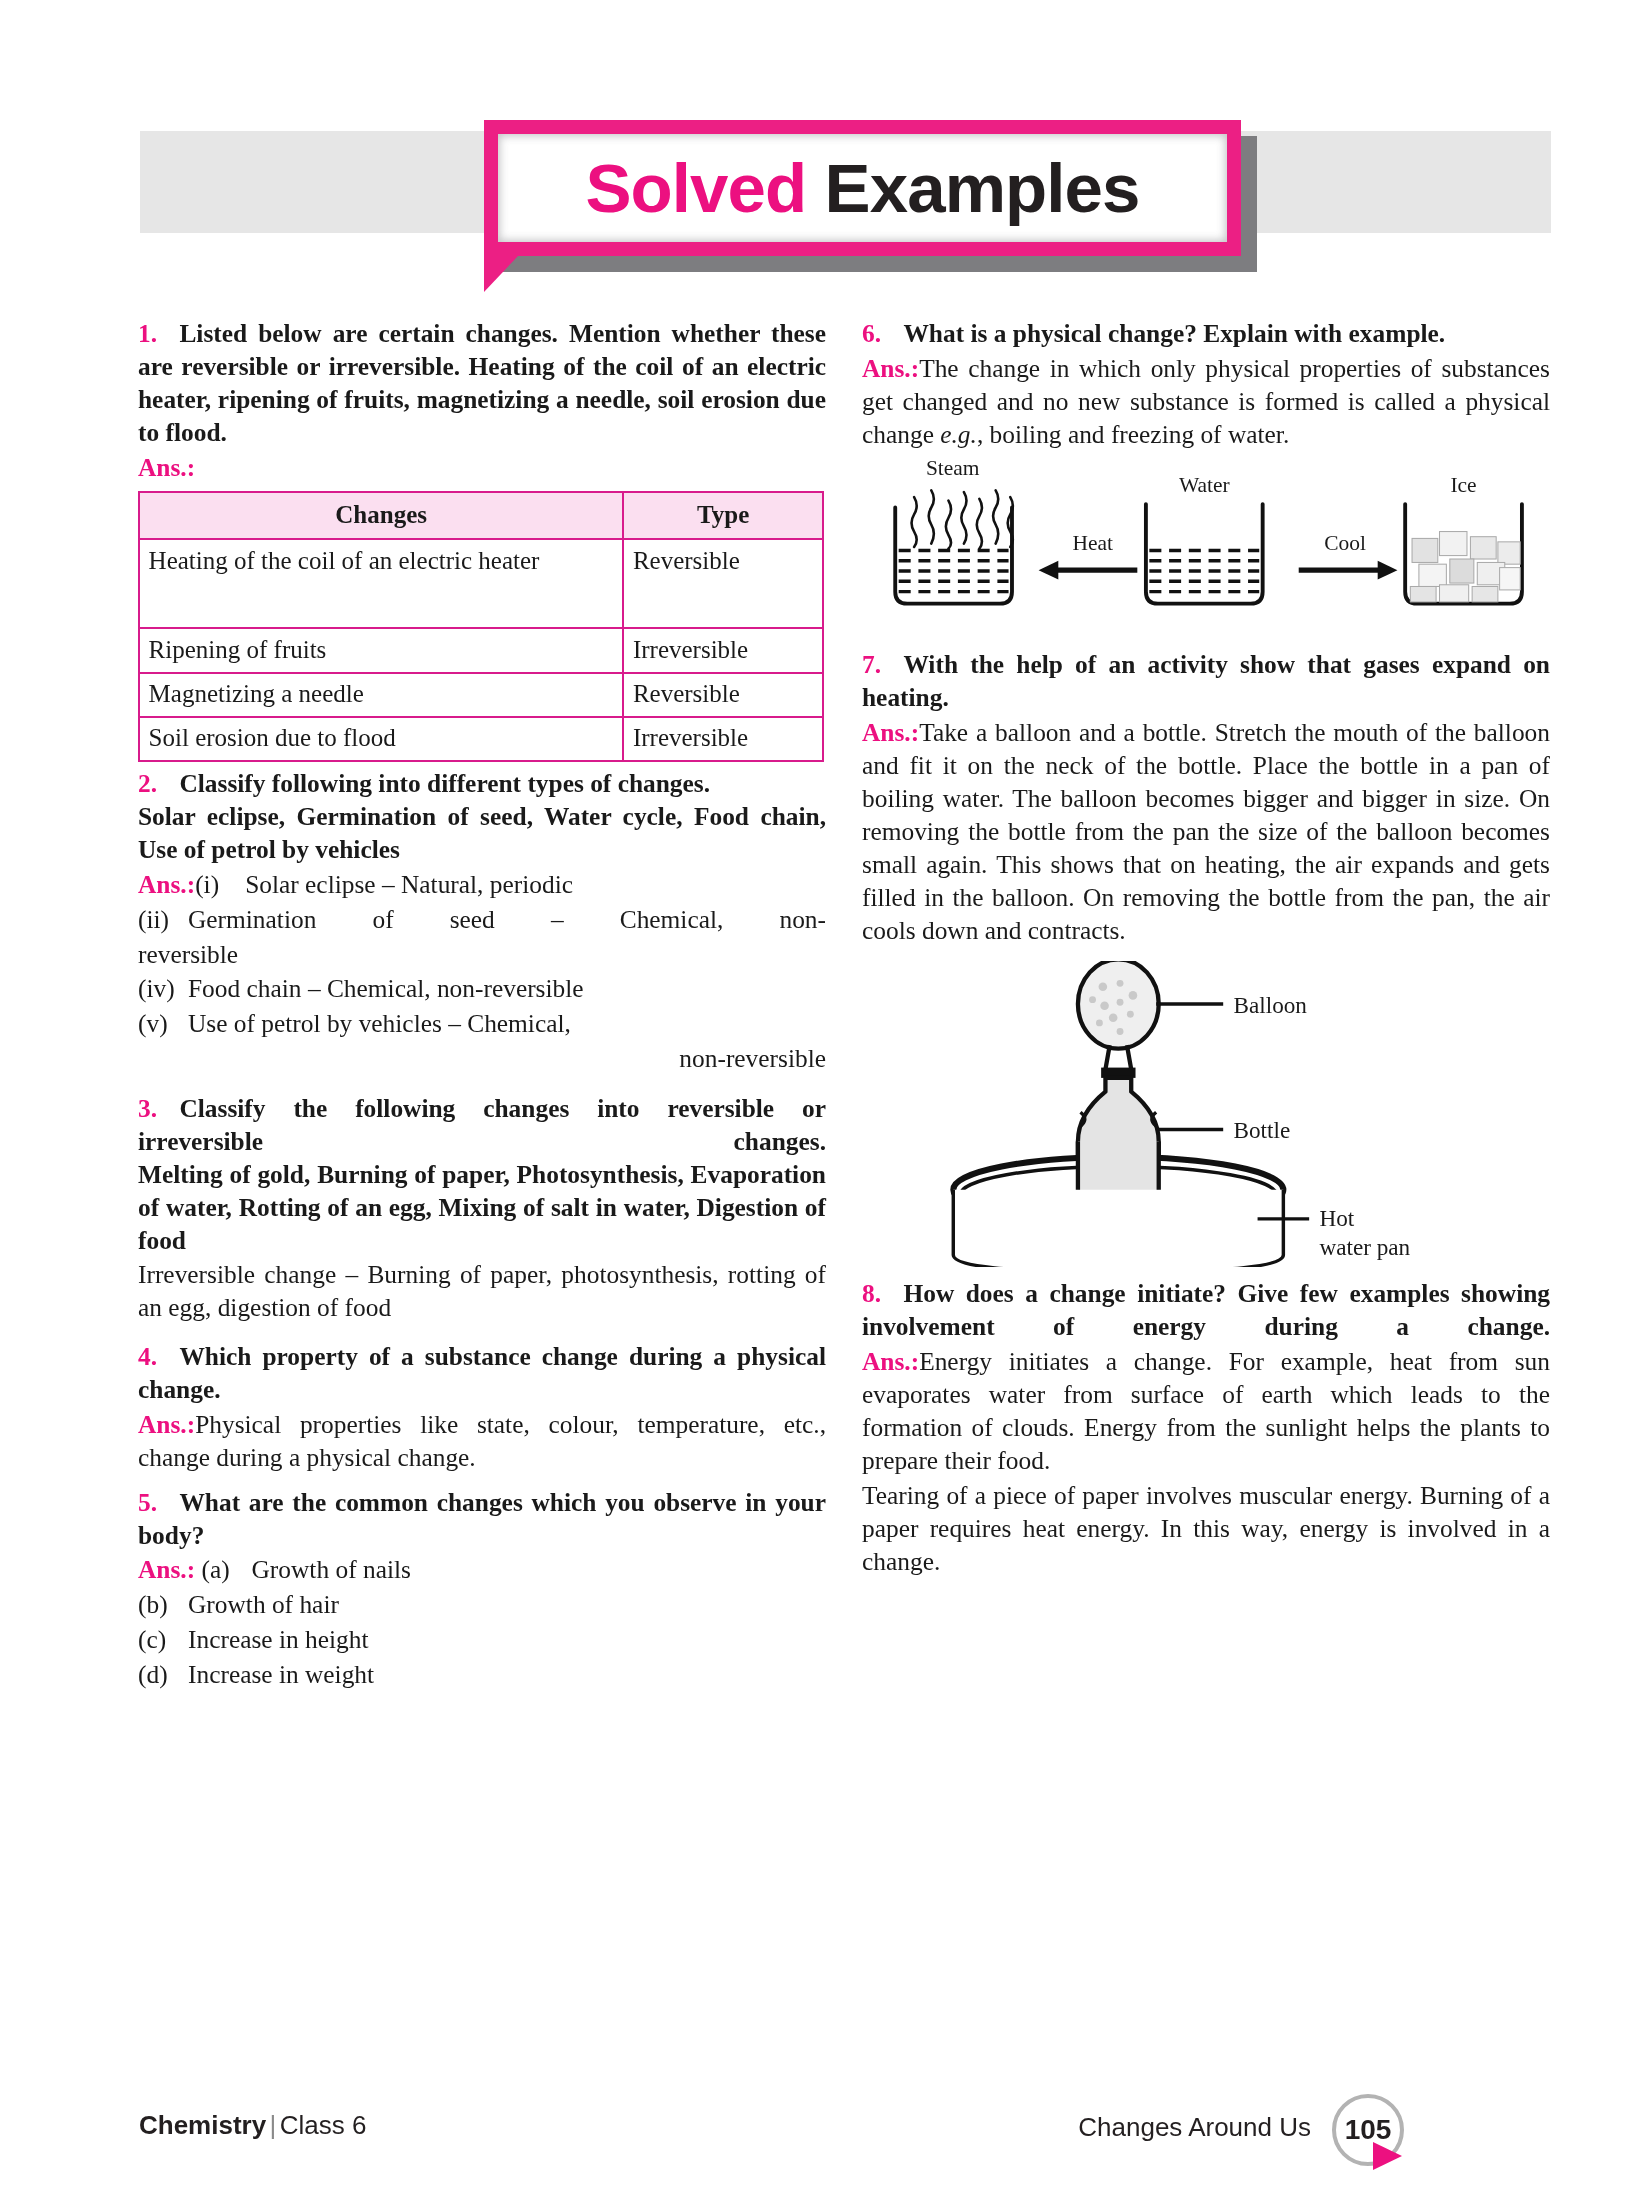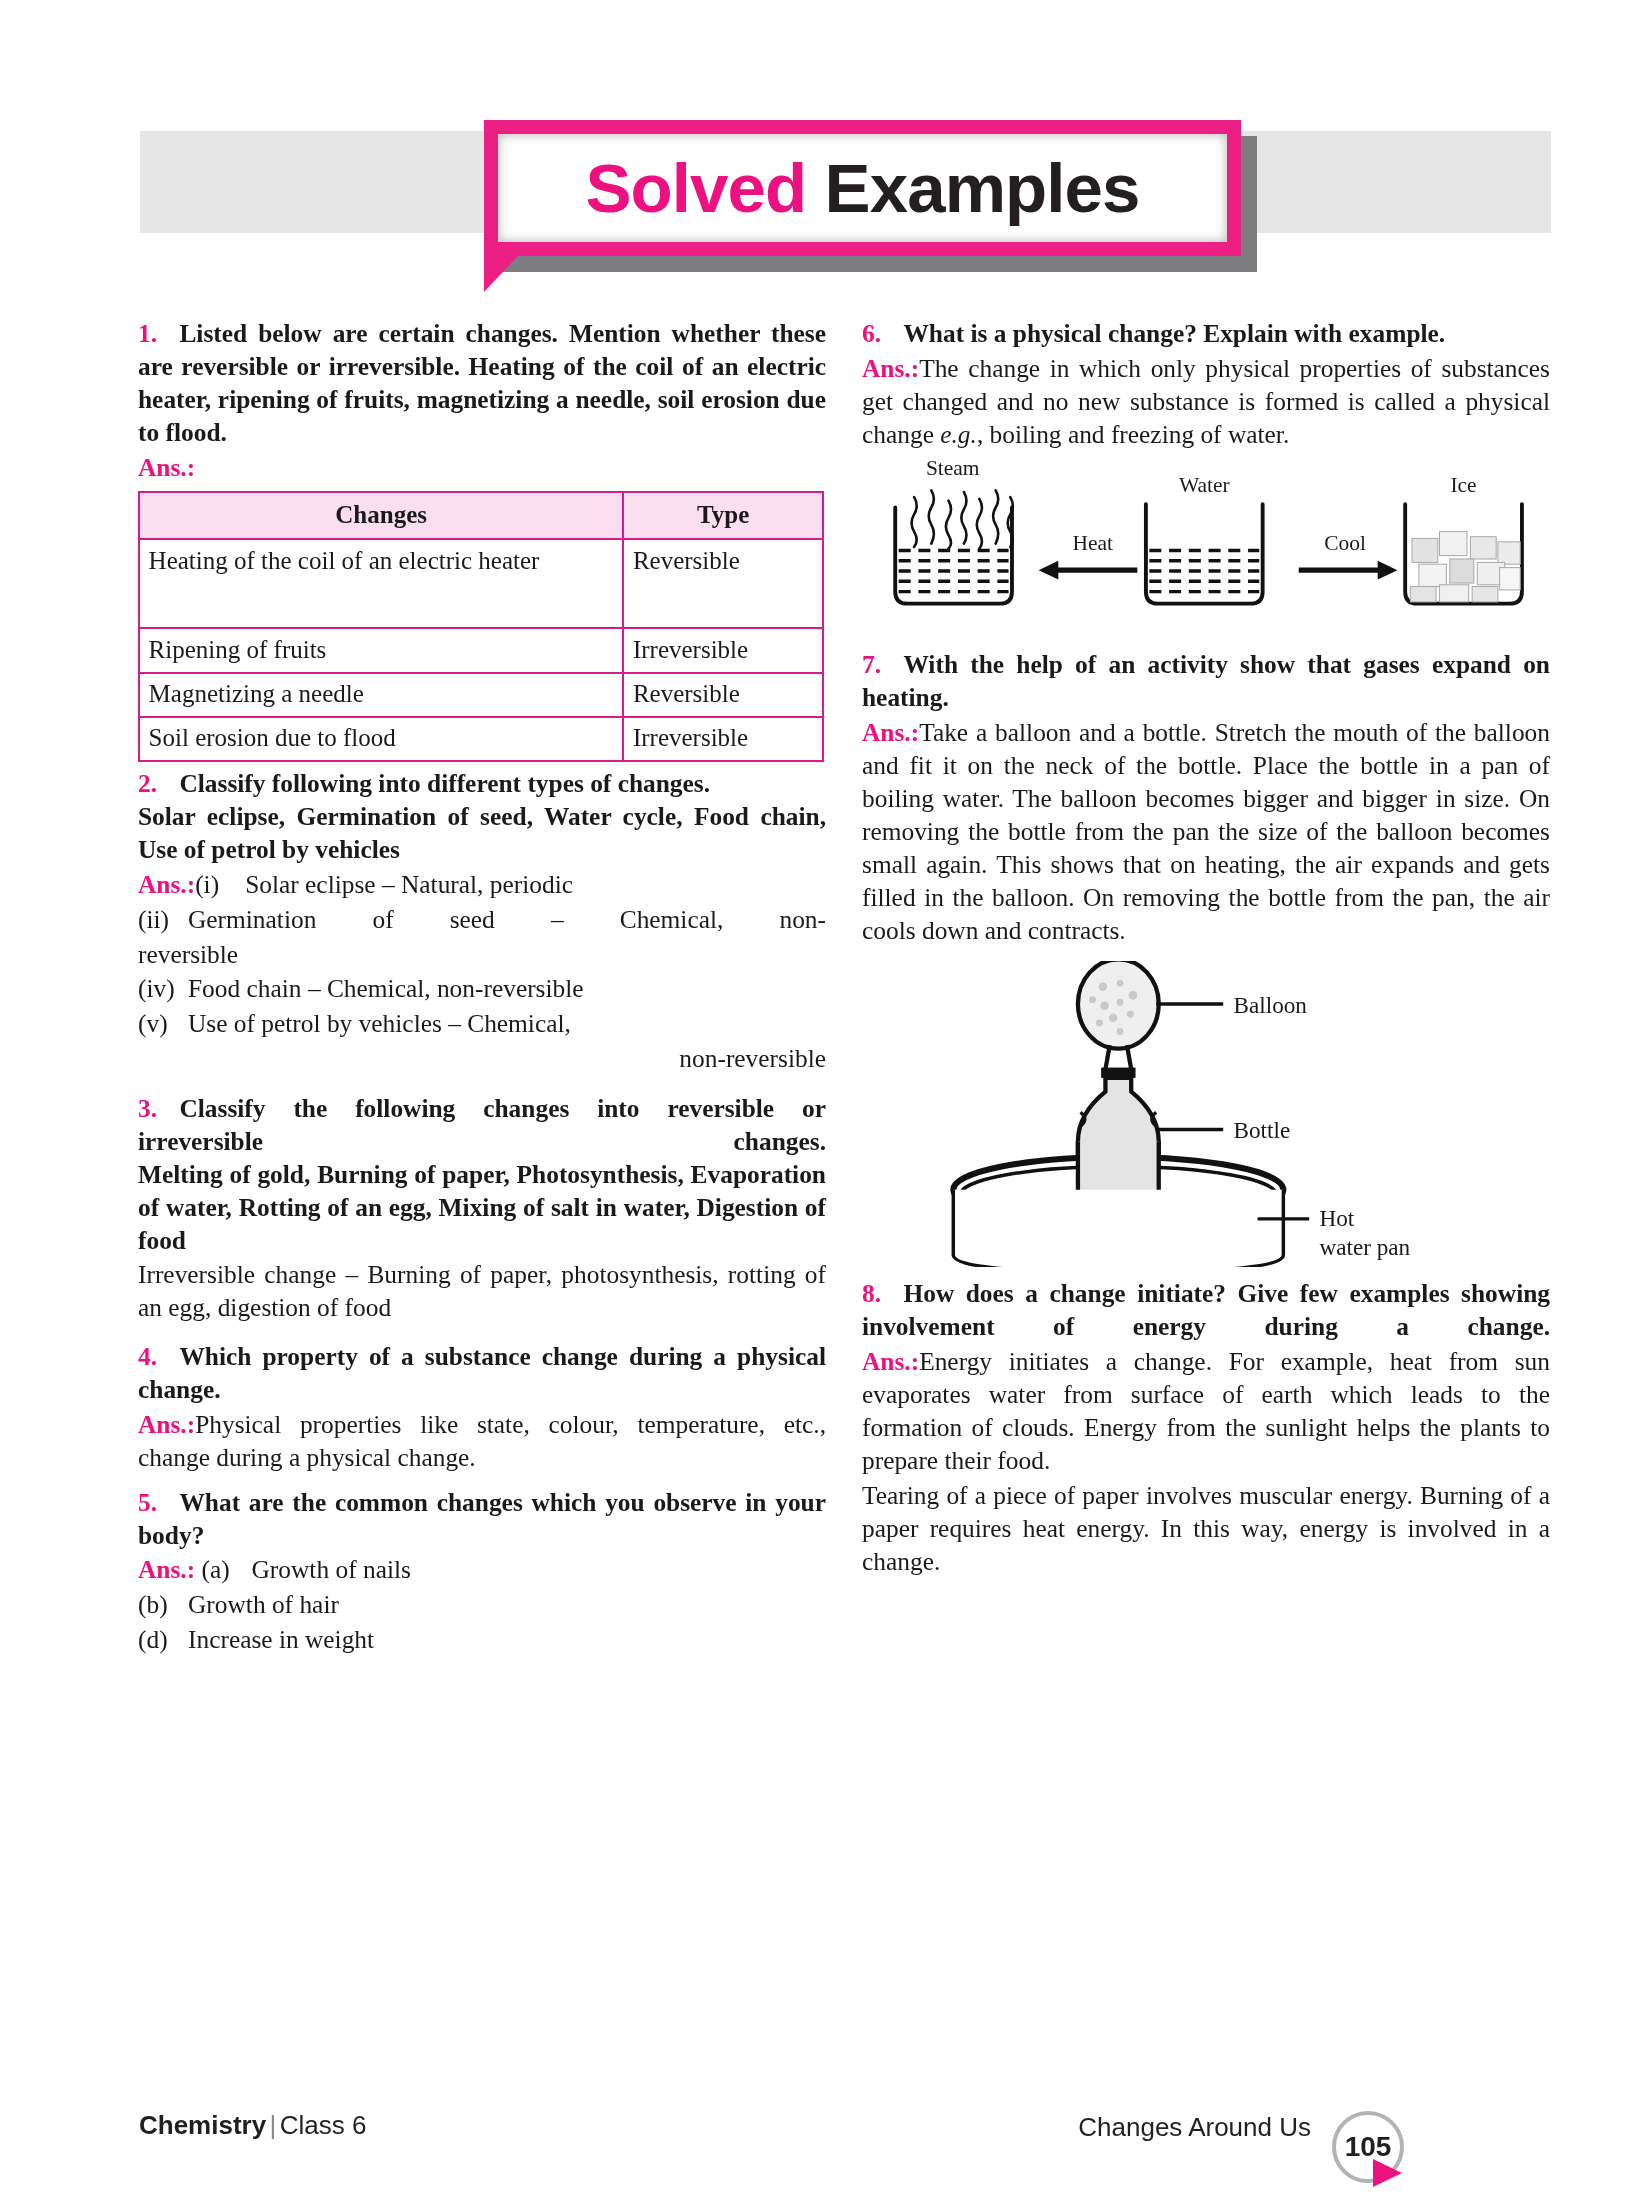--- a/index.html
+++ b/index.html
@@ -127,21 +127,21 @@
     font-size:26px; color:#231f20;
   }
   .footer-left .bold{ font-weight:bold; }
   .footer-left .sep{ color:#8a8a8a; padding:0 3.4px; }
   .footer-right{
     position:absolute; right:160px; top:20.6px;
     font-family:"Liberation Sans", sans-serif;
     font-size:26px; color:#231f20;
   }
   .pagebadge{
-    position:absolute; right:67px; top:20px;
+    position:absolute; right:67px; top:3px;
     width:72px; height:72px;
   }
   .pagebadge .ring{
     position:absolute; left:0; top:0; width:72px; height:72px;
     border:4.3px solid #b3b3b3; border-radius:50%;
   }
   .pagebadge .num{
     position:absolute; left:0; top:0; width:72px; height:72px;
     display:flex; align-items:center; justify-content:center;
     font-family:"Liberation Sans", sans-serif;
@@ -215,20 +215,21 @@
   <p class="q" style="margin-top:17px; text-align-last:justify"><span class="qnum">3.</span><span class="qnum-gap"></span><span>Classify the following changes into reversible or irreversible changes.</span></p>
   <p class="q" style="margin-top:0">Melting of gold, Burning of paper, Photosynthesis, Evaporation of water, Rotting of an egg, Mixing of salt in water, Digestion of food</p>
   <p class="ansblock">Irreversible change – Burning of paper, photosynthesis, rotting of an egg, digestion of food</p>
 
   <p class="q" style="margin-top:15.5px; text-align-last:justify"><span class="qnum">4.</span><span class="qnum-gap"></span><span>Which property of a substance change during a physical change.</span></p>
   <p class="ansblock"><span class="ans-label">Ans.:</span><span>Physical properties like state, colour, temperature, etc., change during a physical change.</span></p>
 
   <p class="q" style="margin-top:12px"><span class="qnum">5.</span><span class="qnum-gap"></span><span>What are the common changes which you observe in your body?</span></p>
   <p class="ansblock"><span class="ans-label">Ans.:</span>&nbsp;<span class="lkey">(a)</span><span>Growth of nails</span></p>
   <p class="ansblock"><span class="lkey">(b)</span><span>Growth of hair</span></p>
+  <p class="ansblock"><span class="lkey">(c)</span><span>Increase in height</span></p>
   <p class="ansblock"><span class="lkey">(d)</span><span>Increase in weight</span></p>
 
 </div>
 
 <div class="col col-right">
 
   <p class="q"><span class="qnum">6.</span><span class="qnum-gap"></span><span>What is a physical change? Explain with example.</span></p>
   <p class="ansblock"><span class="ans-label">Ans.:</span><span>The change in which only physical properties of substances get changed and no new substance is formed is called a physical change </span><span style="font-style:italic">e.g.</span><span>, boiling and freezing of water.</span></p>
 
   <div class="fig fig-steam">

